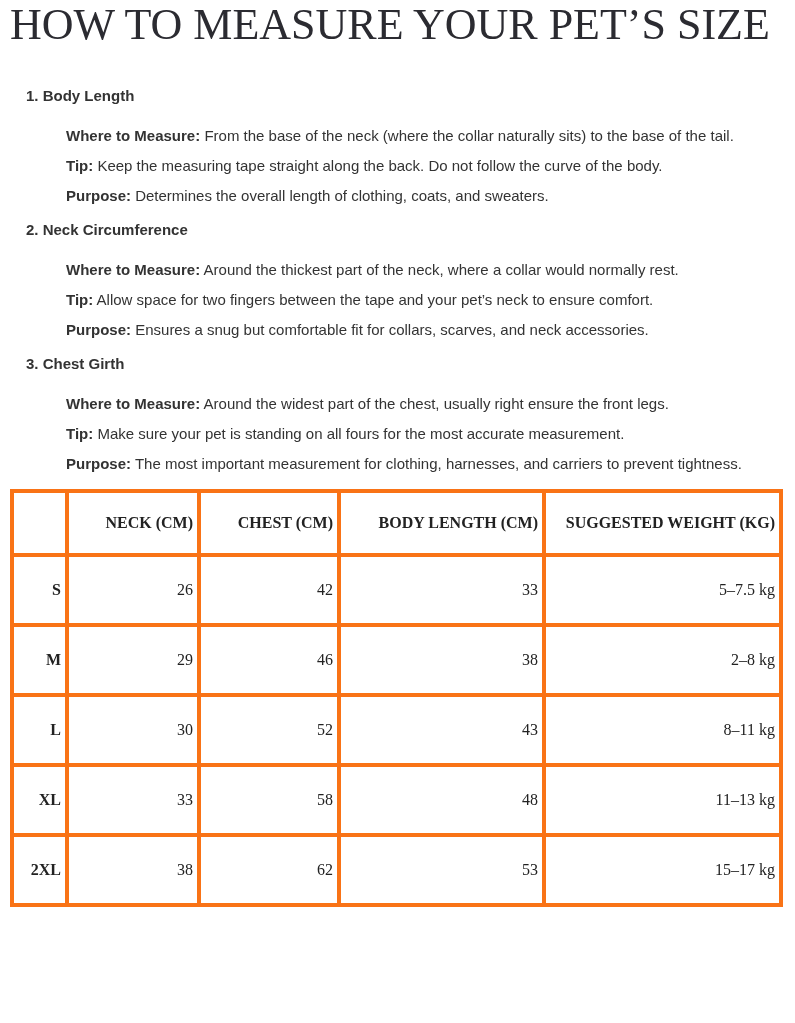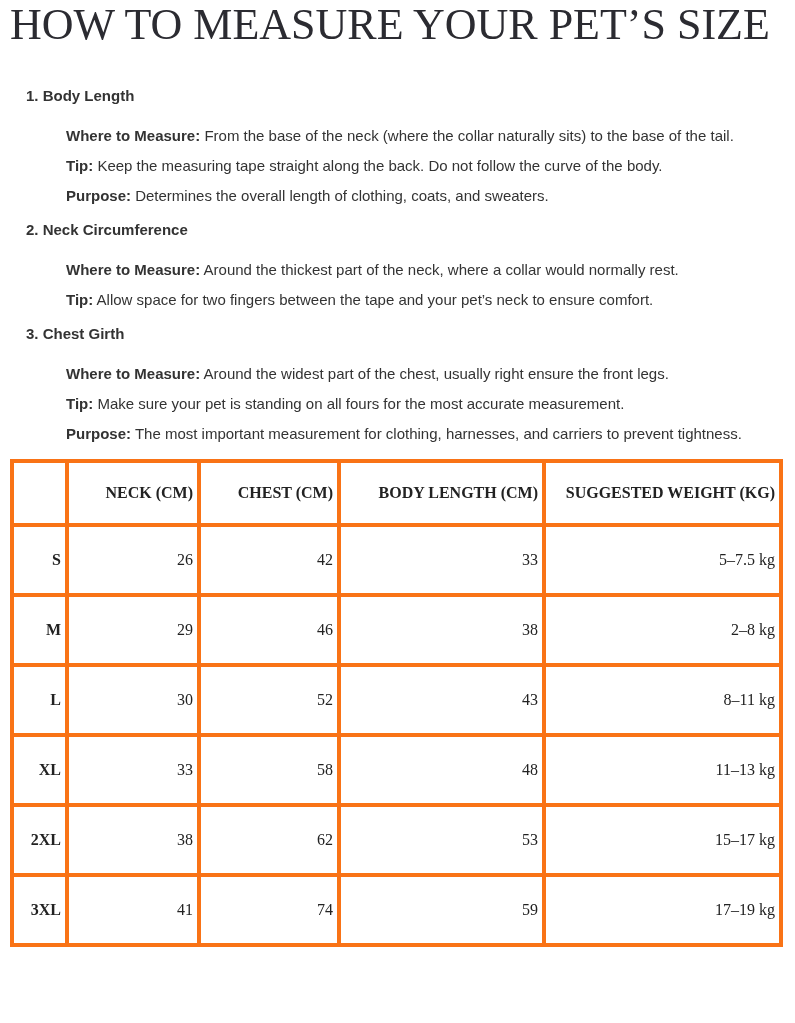--- a/index.html
+++ b/index.html
@@ -94,20 +94,21 @@
     </div>
 
     <div class="section">
       <div class="section-heading">2. Neck Circumference</div>
       <div class="section-items">
 
           <div class="section-item"><span class="item-label">Where to Measure:</span> <span>Around the thickest part of the neck, where a collar would normally rest.</span></div>
 
           <div class="section-item"><span class="item-label">Tip:</span> <span>Allow space for two fingers between the tape and your pet’s neck to ensure comfort.</span></div>
 
+          <div class="section-item"><span class="item-label">Purpose:</span> <span>Ensures a snug but comfortable fit for collars, scarves, and neck accessories.</span></div>
 
       </div>
     </div>
 
     <div class="section">
       <div class="section-heading">3. Chest Girth</div>
       <div class="section-items">
 
           <div class="section-item"><span class="item-label">Where to Measure:</span> <span>Around the widest part of the chest, usually right ensure the front legs.</span></div>
 
@@ -178,22 +179,15 @@
       </tr>
 
       <tr>
         <th>2XL</th>
         <td>38</td>
         <td>62</td>
         <td>53</td>
         <td>15–17 kg</td>
       </tr>
 
-      <tr>
-        <th>3XL</th>
-        <td>41</td>
-        <td>74</td>
-        <td>59</td>
-        <td>17–19 kg</td>
-      </tr>
 
   </tbody>
 </table>
 
 </body></html>

